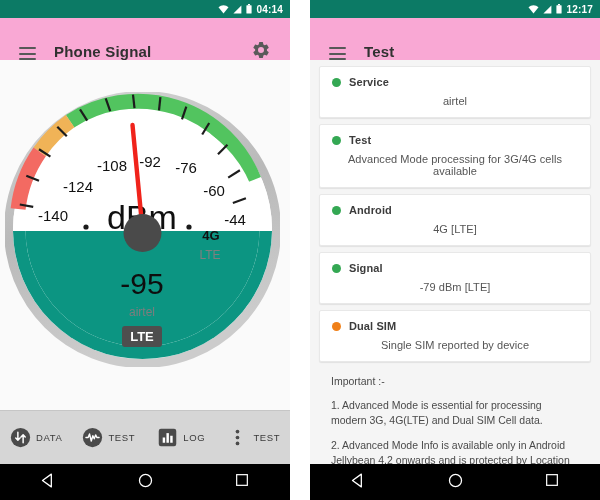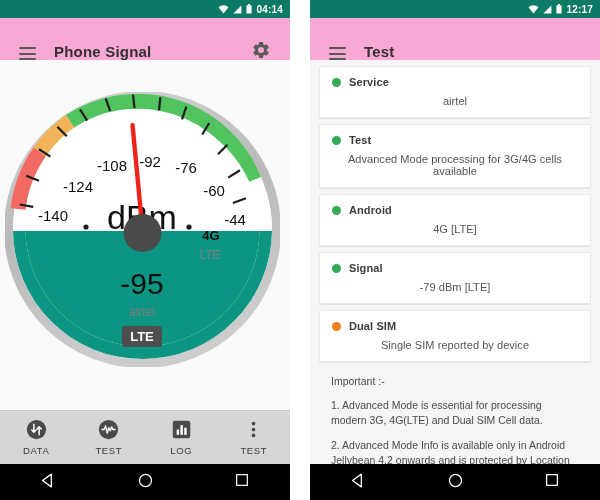--- a/index.html
+++ b/index.html
@@ -27,21 +27,21 @@
     letter-spacing:.2px; }
   .gear { margin-left:auto; width:20px; height:20px; cursor:pointer; }
 
   
   .gauge-area { flex:1; position:relative; background:#fafafa; overflow:hidden; }
   .gauge { position:absolute; left:5px; top:32px; width:275px; height:275px; }
 
   
   .tabbar { height:54px; background:#d6d6d6; display:flex; flex:none;
     border-top:1px solid #c6c6c6; }
-  .tab { flex:1; display:flex; flex-direction:column; align-items:center;
+  .tab { flex:1; display:flex; align-items:center;
     justify-content:center; gap:5px; cursor:pointer;text-align:center; }
   .tab-ico { width:21px; height:21px; display:block; }
   .tab-lbl { font-size:9.5px; color:#3a3a3a; letter-spacing:.6px; font-weight:normal; }
 
   
   .navbar { height:36px; background:#000000; display:flex; align-items:center;
     justify-content:space-around; flex:none; }
   .nav-btn { cursor:pointer; }
 
   

